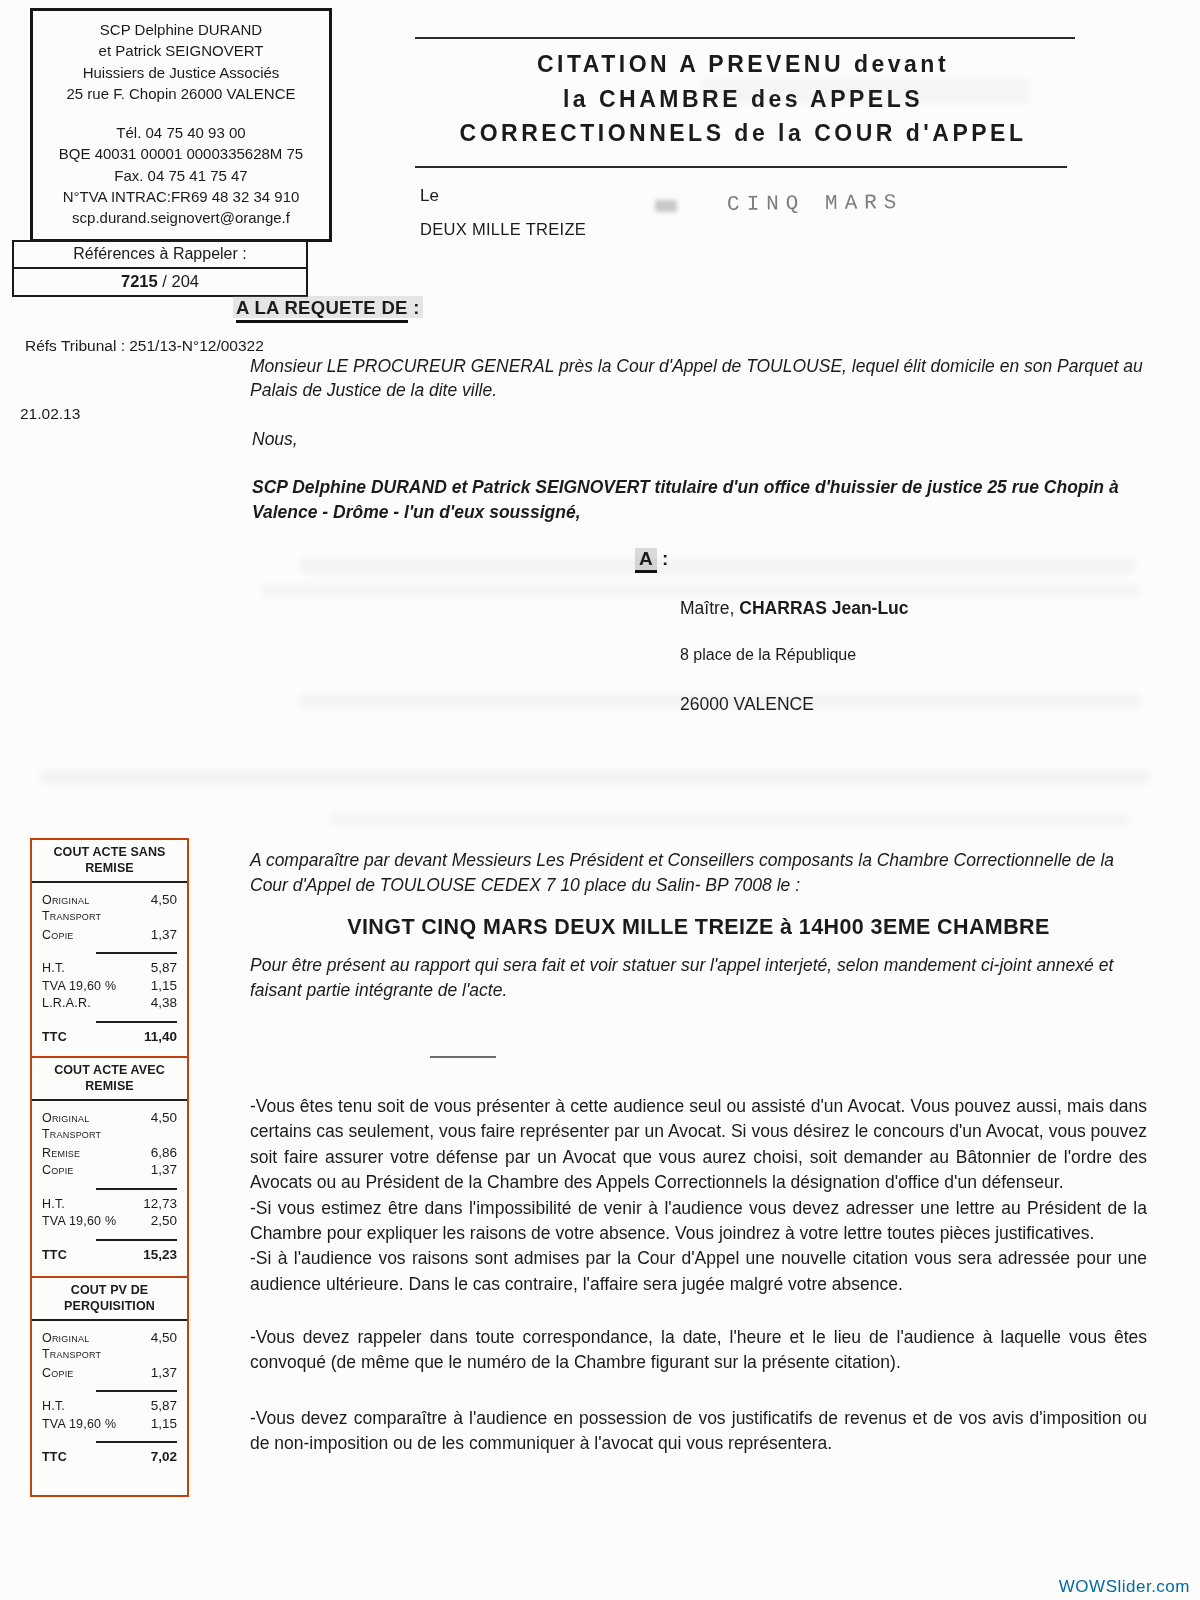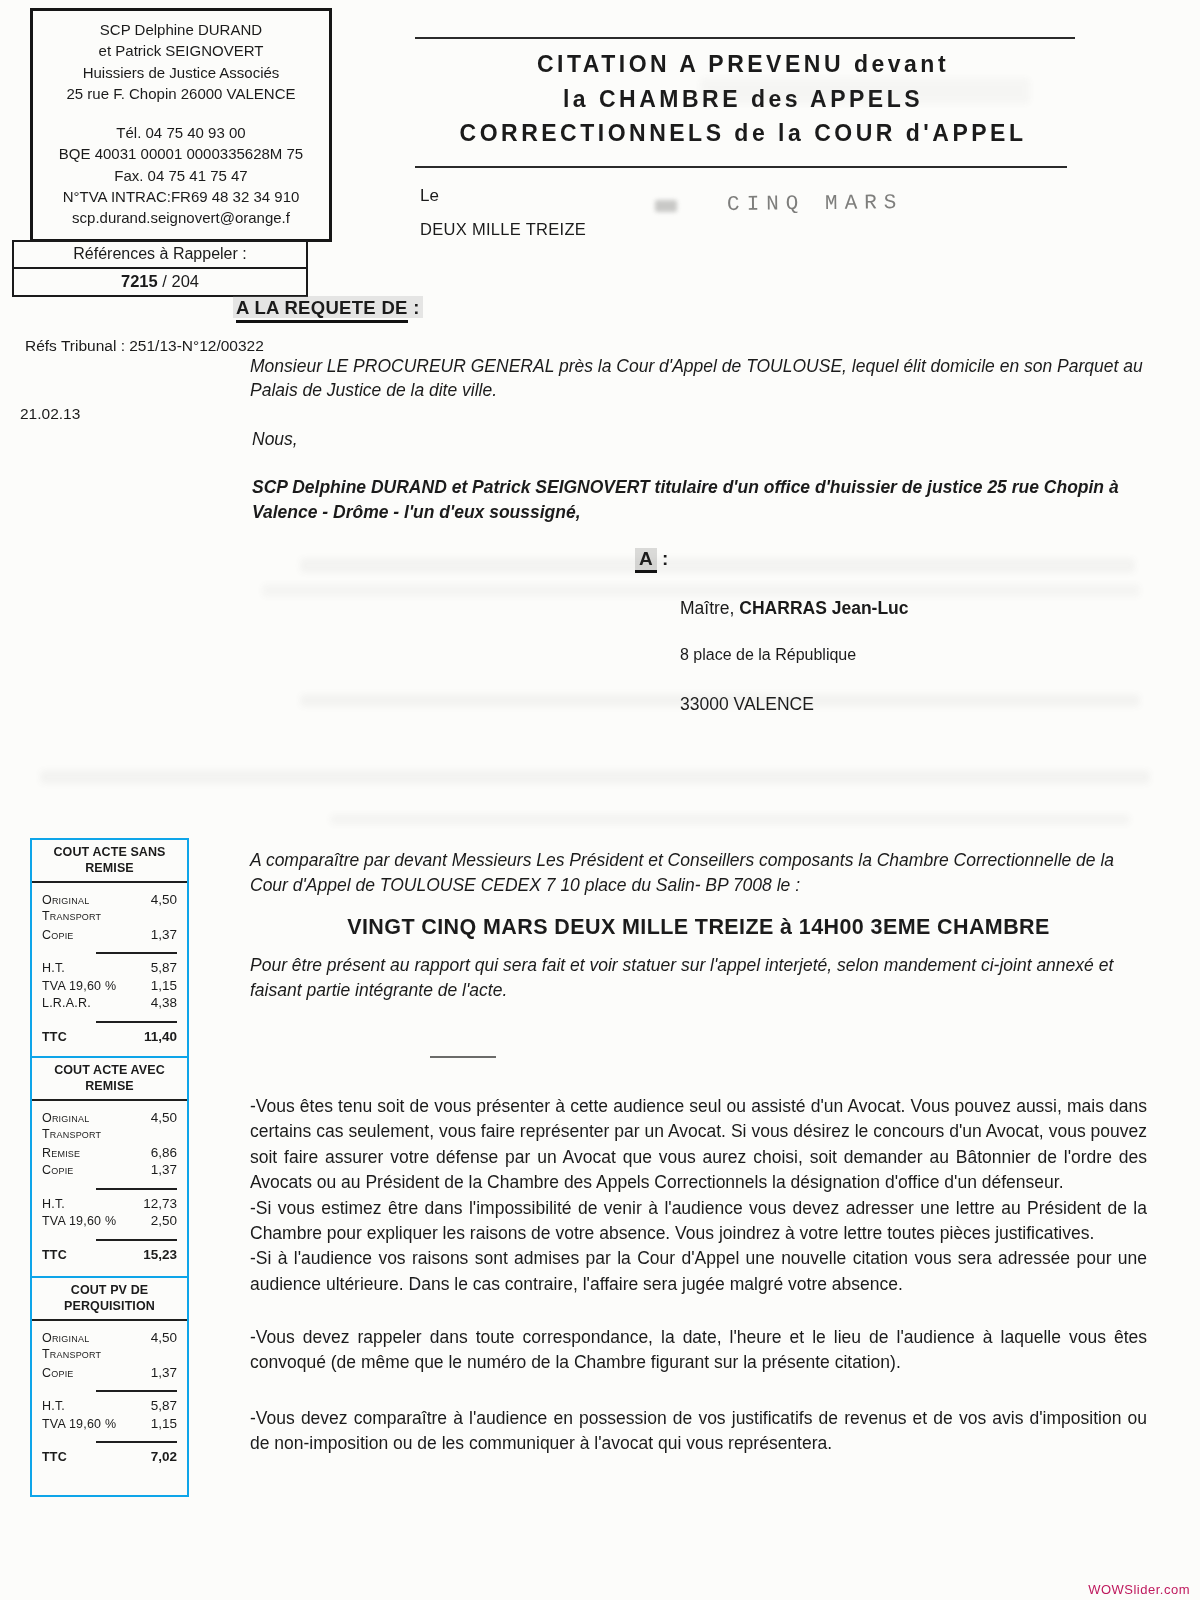--- a/index.html
+++ b/index.html
@@ -121,42 +121,42 @@
     position:absolute;left:250px;top:1094px;width:897px;
     font-size:17.5px;line-height:1.45;text-align:justify;
   }
   .notices p{margin:0;}
   .notices p.gap1{margin-top:28px;}
   .notices p.gap2{margin-top:30px;}
 
   
   .cost-table{
     position:absolute;left:30px;width:155px;
-    border:2px solid #0ea5e9;background:#fcfcfa;
+    border:2px solid #c2410c;background:#fcfcfa;
   }
   .ct-1{top:838px;}
   .ct-2{top:1056px;}
   .ct-3{top:1276px;}
   .ct-title{
     border-bottom:2px solid #1f1f1f;
     font-weight:700;font-size:12.5px;line-height:1.3;
     text-align:center;padding:4px 8px;letter-spacing:.1px;
   }
   .ct-body{padding:9px 10px 28px 10px;}
   .ct-row{display:flex;justify-content:space-between;align-items:baseline;min-height:17.5px;}
   .ct-label{font-variant:small-caps;font-size:12.5px;letter-spacing:.2px;}
   .ct-value{font-size:13.5px;}
   .ct-row.bold .ct-label,.ct-row.bold .ct-value{font-weight:700;}
   .ct-row.bold{margin-top:3px;}
   .ct-div{border-top:2px solid #1f1f1f;width:60%;margin:8px 0 6px auto;}
 
   
   .watermark{
     position:absolute;right:10px;bottom:3px;
-    font-size:13px;color:#be185d;letter-spacing:.5px;
+    font-size:17px;color:#0369a1;letter-spacing:.5px;
   }
 </style>
 </head>
 <body>
 
 <div class="page">
 
   <div class="letterhead">
     <div>SCP Delphine DURAND</div>
     <div>et Patrick SEIGNOVERT</div>
@@ -201,21 +201,21 @@
   <div class="para nous">Nous,</div>
   <div class="para officers">SCP Delphine DURAND et Patrick SEIGNOVERT titulaire d'un office d'huissier de justice 25 rue Chopin à Valence - Drôme - l'un d'eux soussigné,</div>
 
   <div class="addr-heading">
     <span class="u">A</span><span> :</span>
   </div>
   <div class="addr-name">
     <span>Maître, </span><span class="b">CHARRAS Jean-Luc</span>
   </div>
   <div class="addr-street">8 place de la République</div>
-  <div class="addr-city">33000 VALENCE</div>
+  <div class="addr-city">26000 VALENCE</div>
 
   <div class="smudge sm1"></div>
   <div class="smudge sm2"></div>
   <div class="smudge sm3"></div>
   <div class="smudge sm4"></div>
   <div class="smudge sm5"></div>
   <div class="smudge sm6"></div>
 
   <div class="para hearing-intro">A comparaître par devant Messieurs Les Président et Conseillers composants la Chambre Correctionnelle de la Cour d'Appel de TOULOUSE CEDEX 7  10 place du Salin- BP 7008 le :</div>
   <div class="hearing-date">VINGT CINQ MARS DEUX MILLE TREIZE  à 14H00 3EME CHAMBRE</div>

